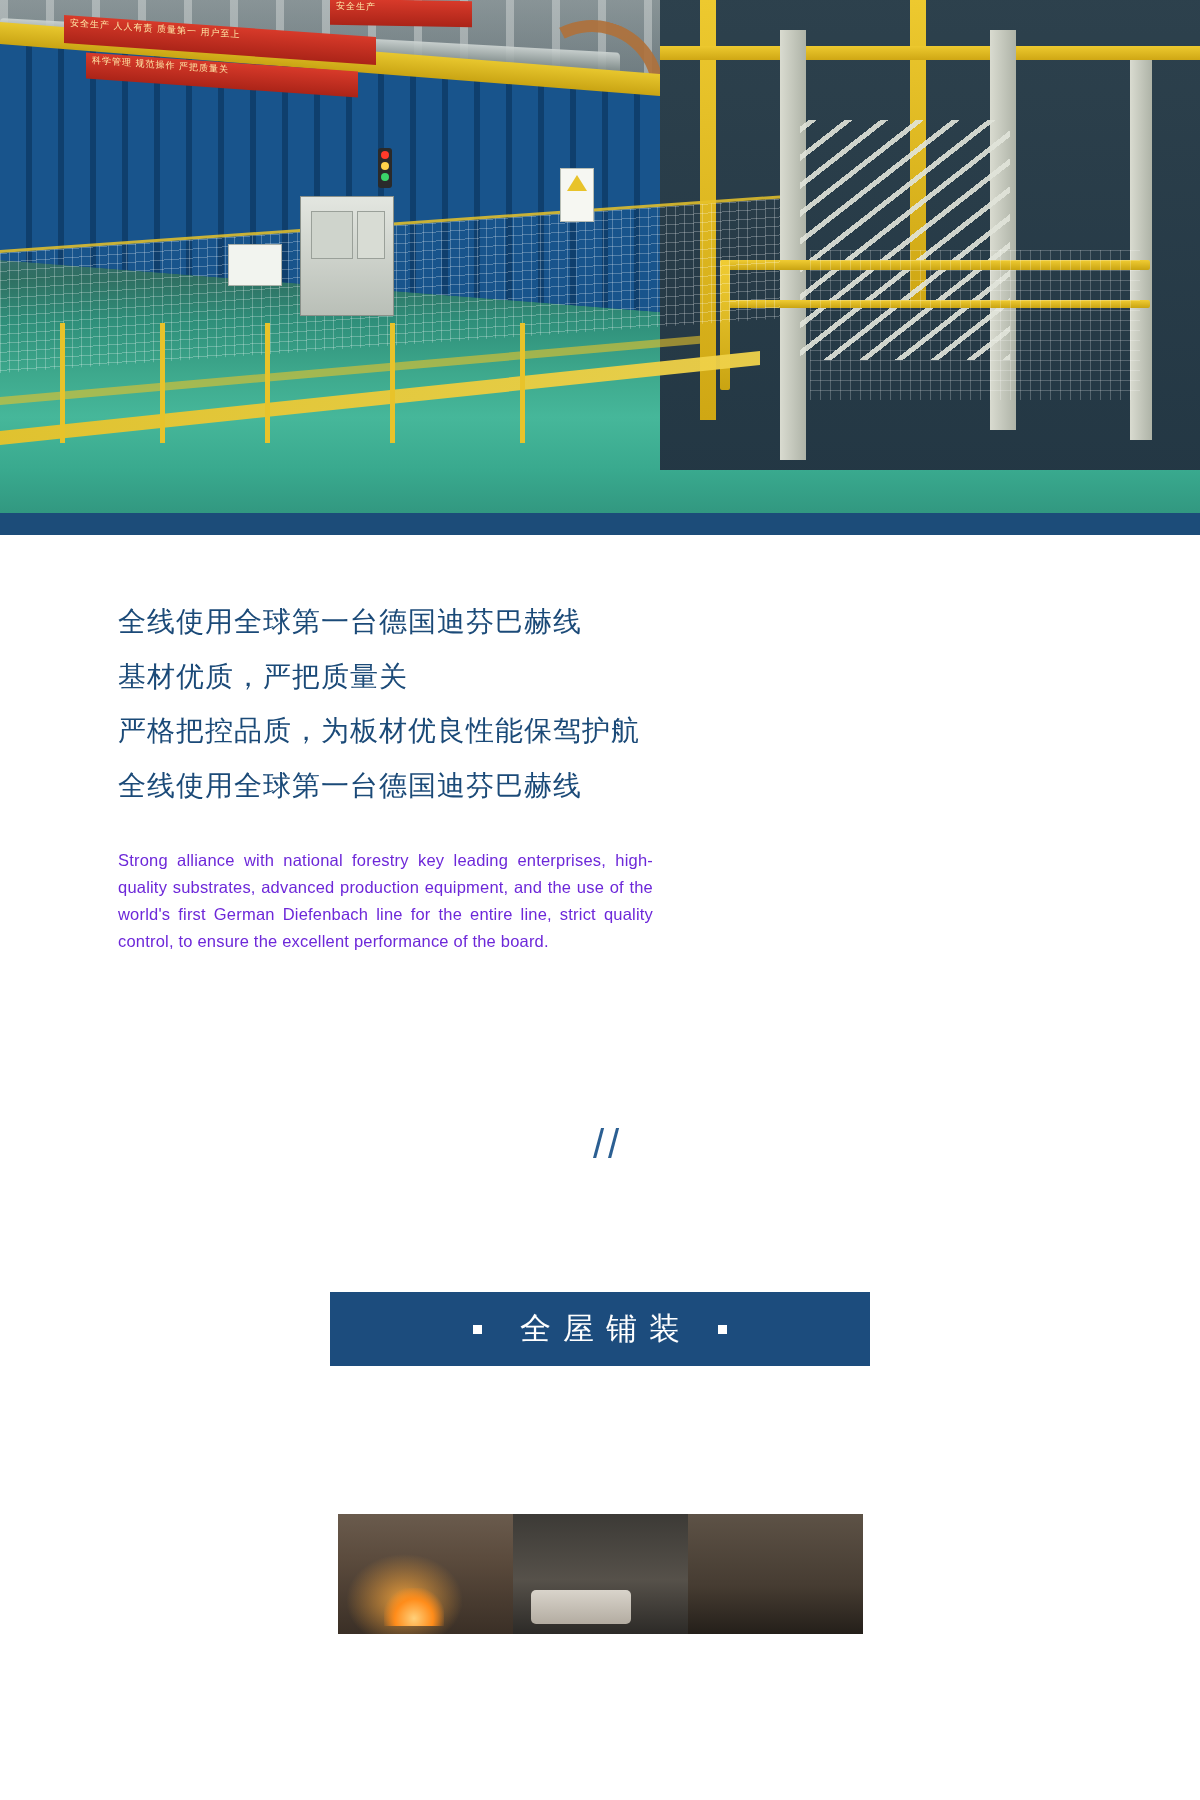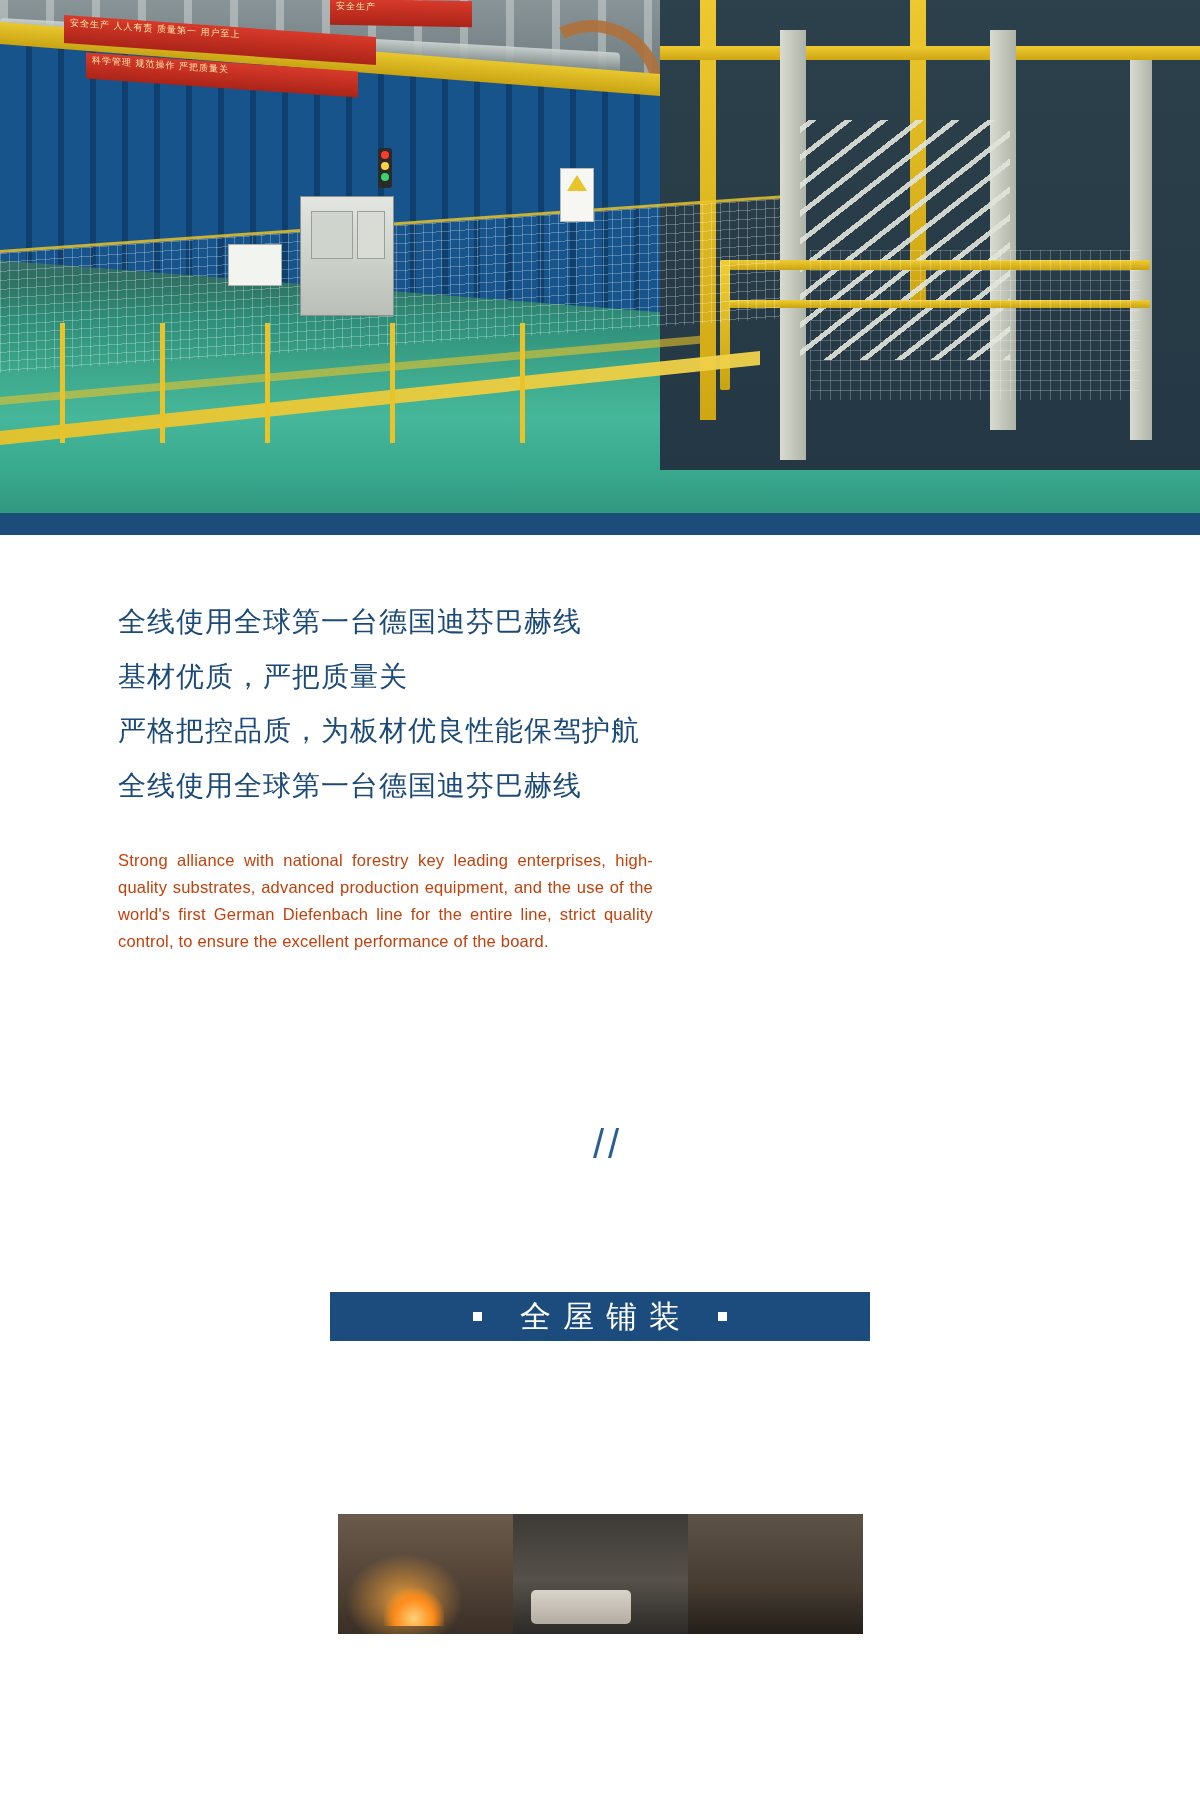--- a/index.html
+++ b/index.html
@@ -244,21 +244,21 @@
     line-height: 1.95;
     color: #1b4a78;
     letter-spacing: 1px;
     font-weight: 400;
   }
   .en-para {
     width: 535px;
     margin-top: 34px;
     font-size: 16.5px;
     line-height: 1.62;
-    color: #c2410c;
+    color: #6d28d9;
     text-align: justify;
     text-justify: inter-word;
     letter-spacing: .2px;
   }
 
   
   .section-title {
     margin-top: 170px;
     position: relative;
     height: 270px;
@@ -280,21 +280,21 @@
     color: #c7ddf1;
     line-height: .95;
     white-space: nowrap;
   }
   .badge {
     position: absolute;
     left: 50%;
     transform: translateX(-50%);
     top: 168px;
     width: 540px;
-    height: 49px;
+    height: 74px;
     background: #1c4c7d;
     display: flex;
     align-items: center;
     justify-content: center;
     gap: 26px;
   }
   .badge .dot {
     width: 9px; height: 9px; background: #ffffff; flex: none;
   }
   .badge .cn-title {

